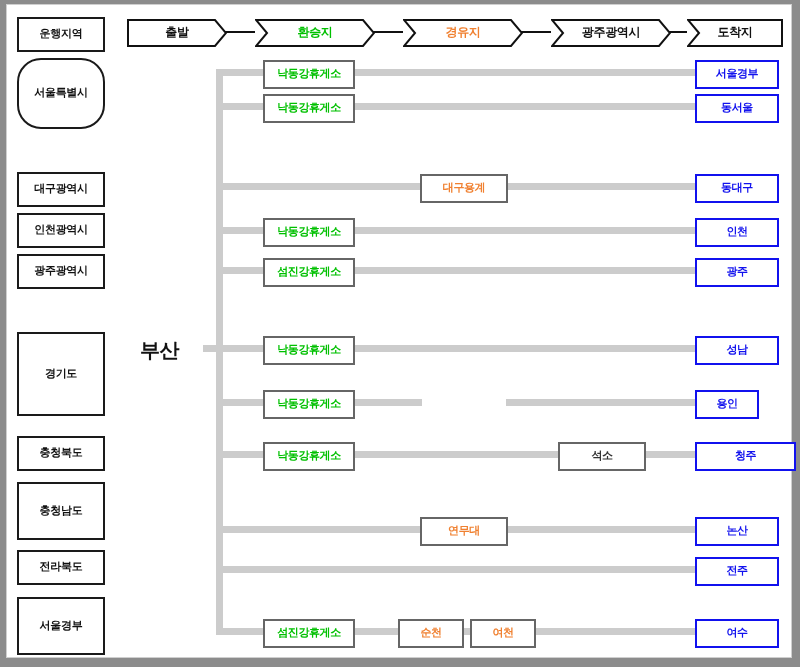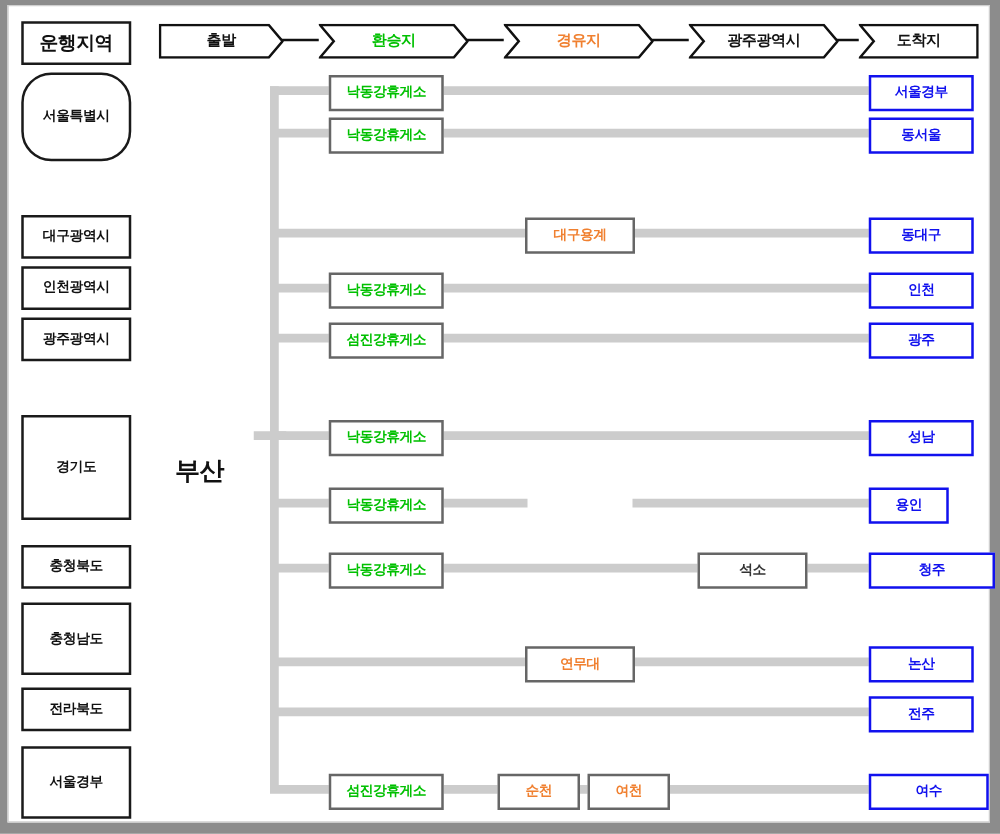--- a/index.html
+++ b/index.html
@@ -17,21 +17,21 @@
     box-sizing:border-box;
   }
   #canvas{position:absolute;left:0;top:0;width:786px;height:654px;}
 
   
   .node{position:absolute;box-sizing:border-box;display:flex;align-items:center;justify-content:center;
         text-align:center;line-height:1.1;background:#ffffff;}
 
   
   .region{border:2px solid #1a1a1a;font-size:11px;font-weight:bold;color:#111111;letter-spacing:-0.3px;}
-  .region-head{border:2px solid #1a1a1a;font-size:15px;font-weight:bold;color:#111111;letter-spacing:-0.3px;}
+  .region-head{border:2px solid #1a1a1a;font-size:11px;font-weight:bold;color:#111111;letter-spacing:-0.3px;}
 
   
   .chev{
     height:28px;font-size:12px;font-weight:bold;letter-spacing:-0.3px;
     background:#ffffff;color:#111111;
     border:none;
   }
   .chev .chev-shape{position:absolute;left:0;top:0;width:100%;height:100%;}
   .chev .chev-label{position:relative;z-index:2;width:100%;text-align:center;}
   .chev.green .chev-label{color:#00c000;}
@@ -130,21 +130,21 @@
     </div>
     <div class="rail h" style="left:662px;top:26px;width:20px;height:2px;background:#111111;"></div>
 
     <div class="node chev" style="left:680px;top:14px;width:96px;">
       <svg class="chev-shape" viewBox="0 0 96 28" preserveAspectRatio="none">
         <polygon points="1,1 95,1 95,27 1,27 12,14" fill="#ffffff" stroke="#111111" stroke-width="2"></polygon>
       </svg>
       <span class="chev-label">도착지</span>
     </div>
 
-    <div class="origin" style="left:133px;top:332px;margin-top:26px;">부산</div>
+    <div class="origin" style="left:133px;top:332px;">부산</div>
     <div class="rail h" style="left:196px;top:340px;width:26px;"></div>
 
     <div class="rail v" style="left:209px;top:64px;height:559px;"></div>
 
     <div class="rail h" style="left:209px;top:64px;width:49px;"></div>
     <div class="node stop transfer" style="left:256px;top:55px;width:92px;">
       <span>낙동강휴게소</span>
     </div>
     <div class="rail h" style="left:346px;top:64px;width:344px;"></div>
     <div class="node dest" style="left:688px;top:55px;width:84px;">
@@ -239,18 +239,18 @@
     </div>
     <div class="rail h" style="left:346px;top:623px;width:47px;"></div>
     <div class="node stop via" style="left:391px;top:614px;width:66px;">
       <span>순천</span>
     </div>
     <div class="rail h" style="left:455px;top:623px;width:12px;"></div>
     <div class="node stop via" style="left:463px;top:614px;width:66px;">
       <span>여천</span>
     </div>
     <div class="rail h" style="left:527px;top:623px;width:163px;"></div>
-    <div class="node dest" style="left:688px;top:614px;width:96px;">
+    <div class="node dest" style="left:688px;top:614px;width:84px;">
       <span>여수</span>
     </div>
 
   </div>
 </div>
 
 </body></html>

